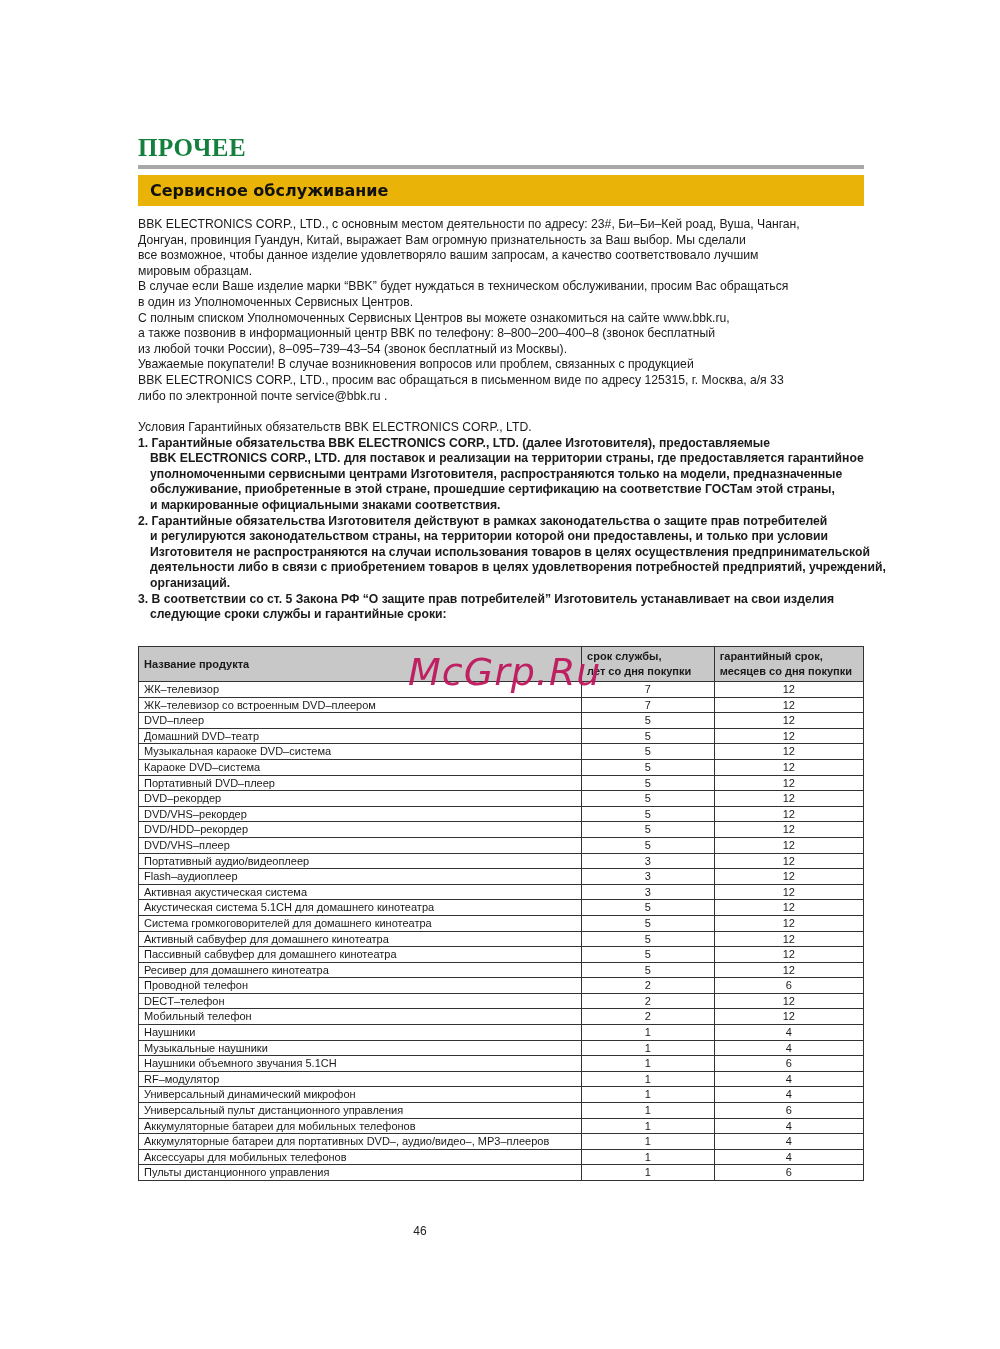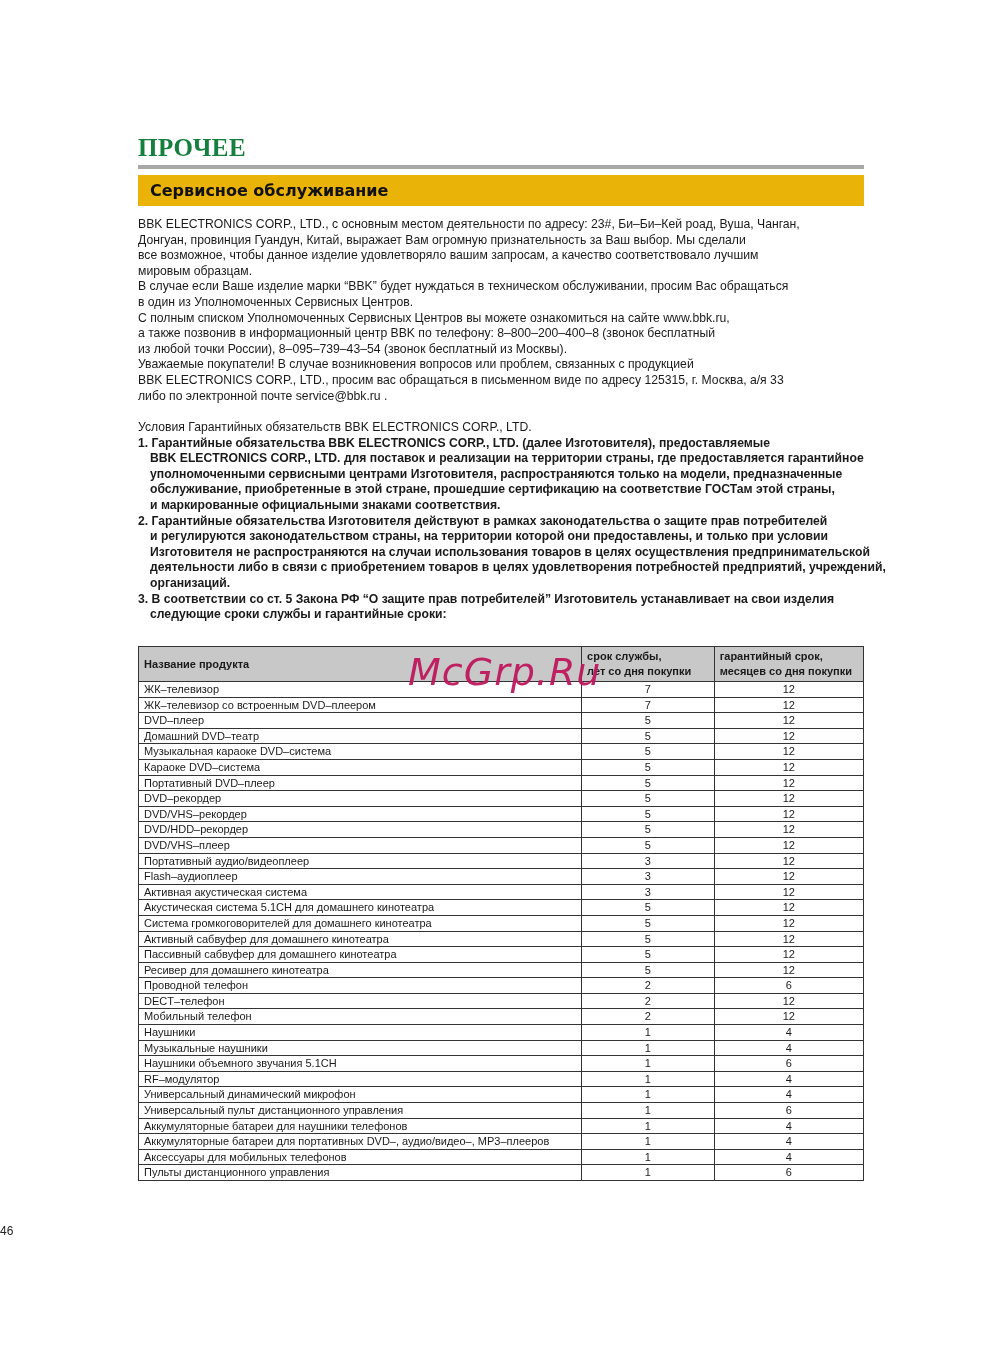--- a/index.html
+++ b/index.html
@@ -15,21 +15,21 @@
   .conditions .item div { white-space: nowrap; font-weight: bold; }
   .conditions .item .cont { padding-left: 12px; }
   table.warranty { position: absolute; left: 138px; top: 646px; width: 726px; border-collapse: collapse; font-size: 11px; }
   table.warranty th { background: #c8c8c8; font-weight: bold; text-align: left; padding: 2px 5px; border: 1px solid #333; line-height: 15px; vertical-align: middle; }
   table.warranty td { border: 1px solid #333; padding: 0 5px; height: 14.6px; line-height: 14.6px; white-space: nowrap; }
   table.warranty td.num { text-align: center; }
   .col-name { width: 434px; }
   .col-life { width: 127px; }
   .col-warr { width: 143px; }
   .watermark { position: absolute; left: 408px; top: 650px; font-size: 38px; color: #be185d; font-family: "DejaVu Sans", sans-serif; font-style: oblique; letter-spacing: 1px; opacity: 0.95; pointer-events: none; }
-  .page-number { position: absolute; left: 0; width: 840px; top: 1224px; font-size: 12px; color: #222; }
+  .page-number { position: absolute; left: 0; width: 840px; top: 1224px; text-align: center; font-size: 12px; color: #222; }
 </style>
 </head>
 <body>
 
 <div class="page-title">ПРОЧЕЕ</div>
 <div class="title-rule"></div>
 <div class="section-bar">
   <div class="section-title">Сервисное обслуживание</div>
 </div>
 
@@ -221,21 +221,21 @@
         <td>Универсальный динамический микрофон</td>
         <td class="num">1</td>
         <td class="num">4</td>
       </tr>
       <tr>
         <td>Универсальный пульт дистанционного управления</td>
         <td class="num">1</td>
         <td class="num">6</td>
       </tr>
       <tr>
-        <td>Аккумуляторные батареи для наушники телефонов</td>
+        <td>Аккумуляторные батареи для мобильных телефонов</td>
         <td class="num">1</td>
         <td class="num">4</td>
       </tr>
       <tr>
         <td>Аккумуляторные батареи для портативных DVD–, аудио/видео–, MP3–плееров</td>
         <td class="num">1</td>
         <td class="num">4</td>
       </tr>
       <tr>
         <td>Аксессуары для мобильных телефонов</td>

